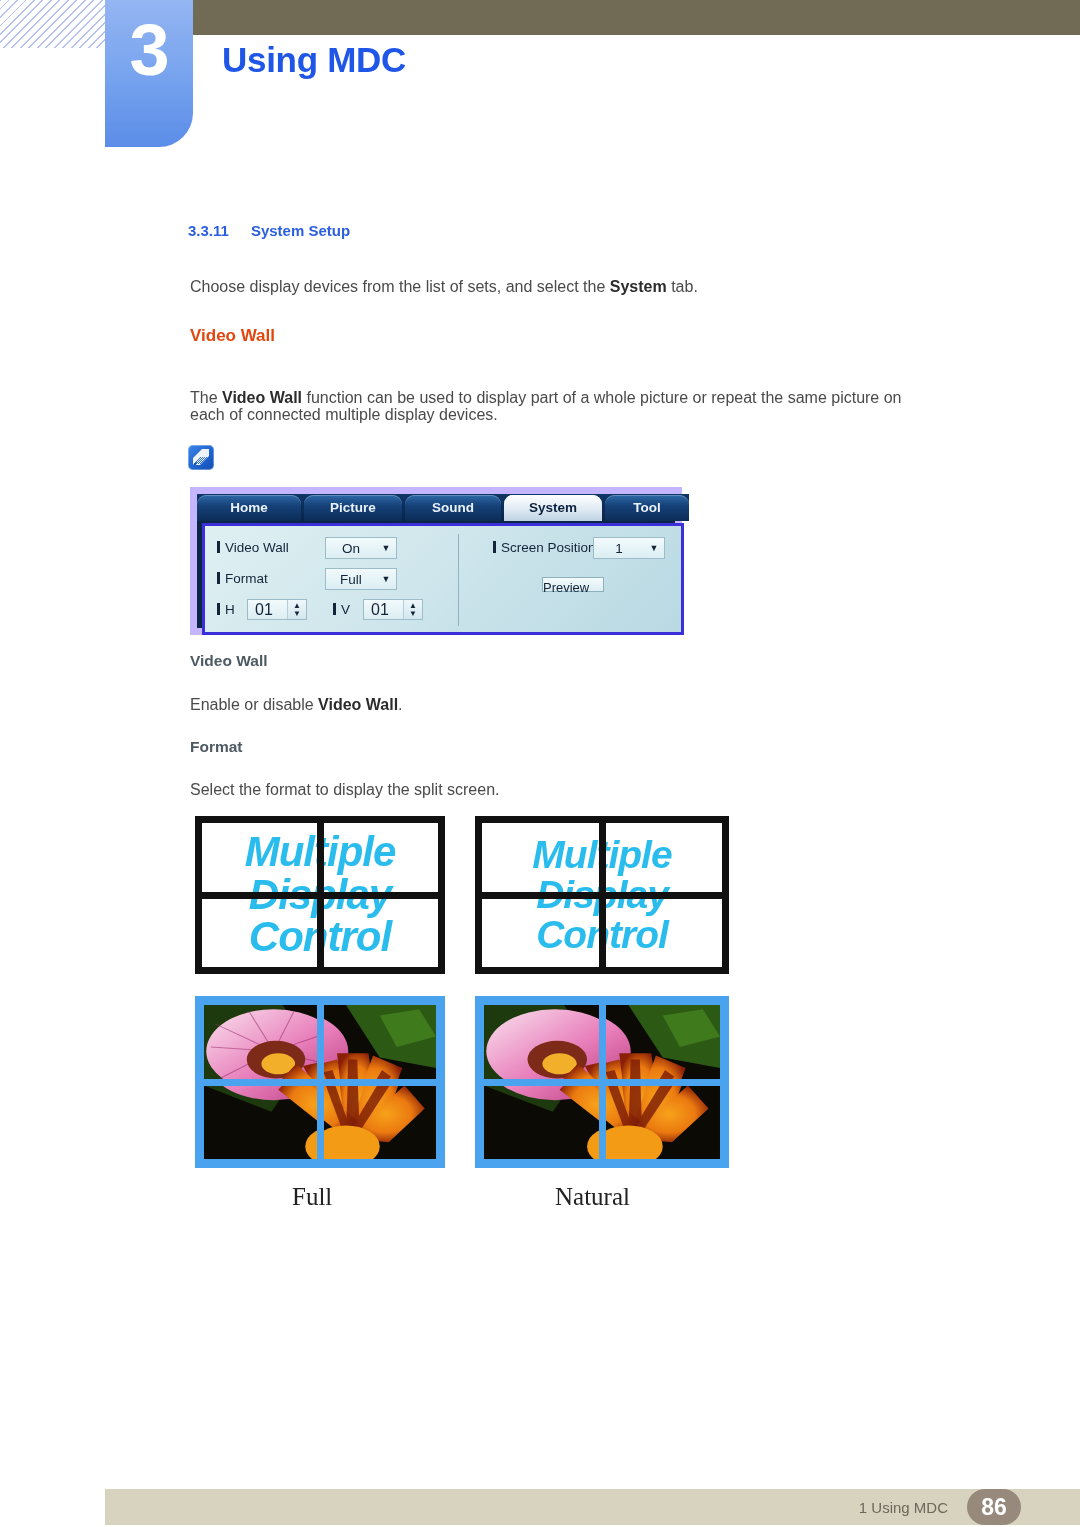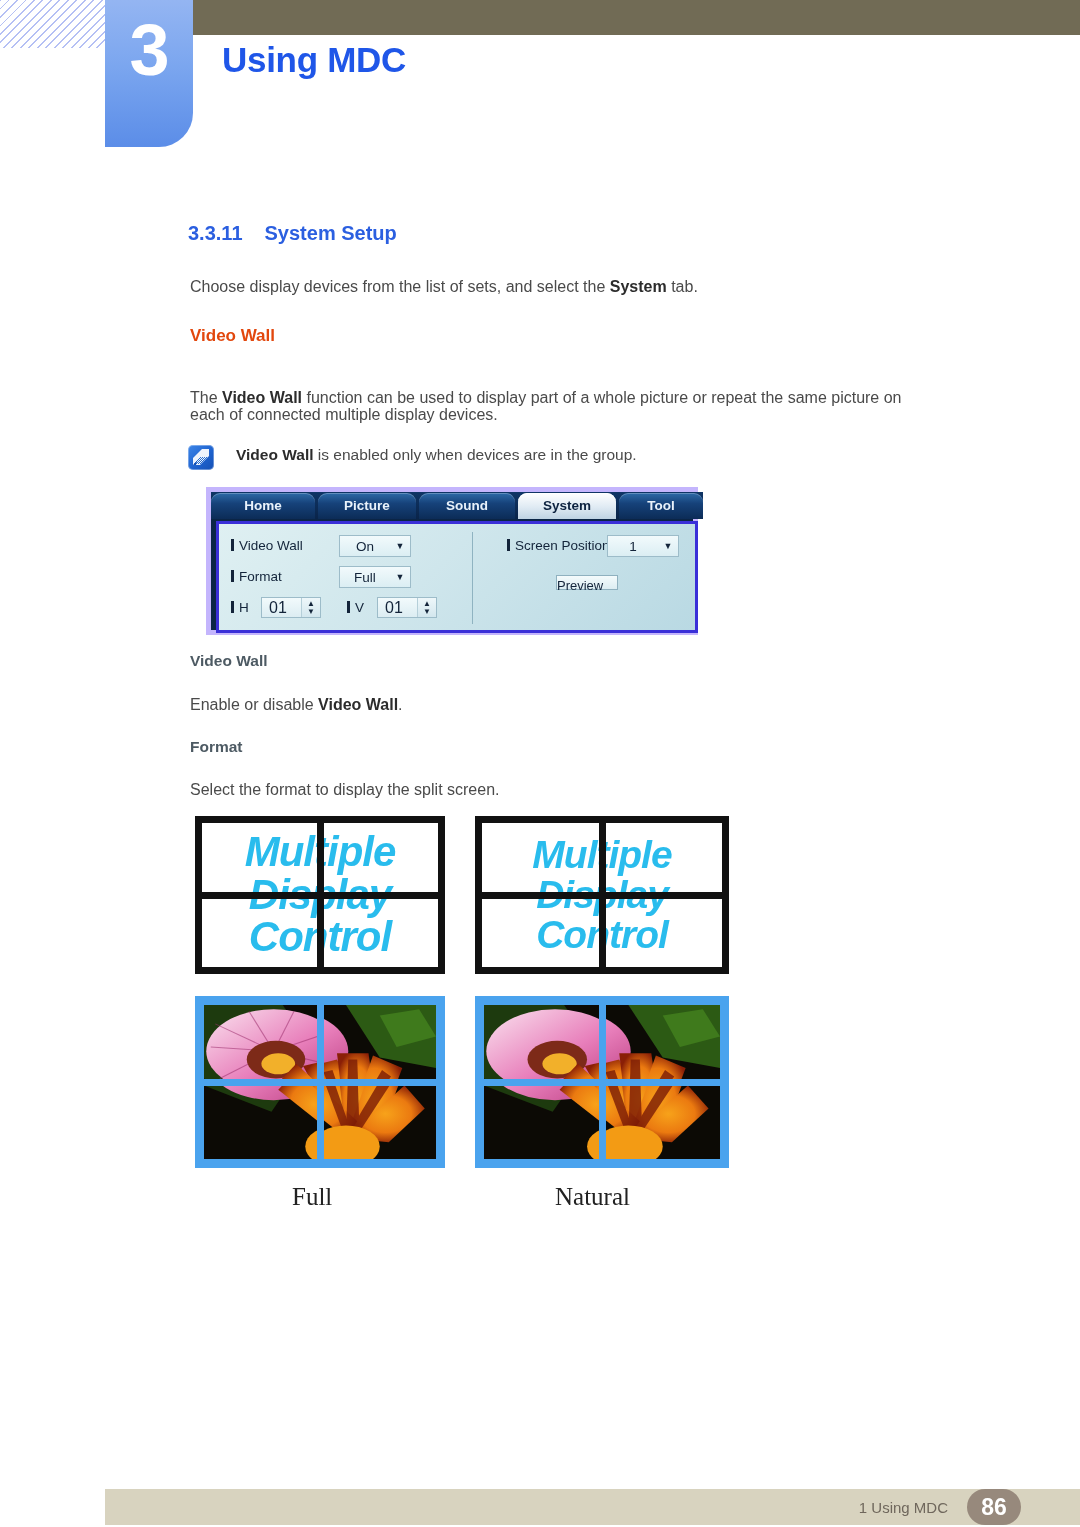--- a/index.html
+++ b/index.html
@@ -40,21 +40,21 @@
   #chapter-title{
     position:absolute; left:222px; top:40px;
     color:#1f56e8; font-size:35px; font-weight:bold; letter-spacing:-0.3px;
   }
 
   
   #content{position:absolute; left:0; top:0; width:1080px;}
 
   .h3{
     position:absolute; color:#2b5fe0;
-    font-size:20px; font-weight:bold;
+    font-size:15px; font-weight:bold;
   }
   .h3 .num{ margin-right:22px; }
 
   .body-text{
     position:absolute; color:#4a4a4a;
     font-size:16px; line-height:30px;
   }
   .body-text b{ color:#2c2c2c; font-weight:bold; }
 
   .h-orange{
@@ -77,23 +77,23 @@
   }
   #note-icon svg{position:absolute;left:3px;top:3px;}
   #note-text{
     position:absolute; left:48px; top:3px;
     color:#4a4a4a; font-size:15.5px;
   }
   #note-text b{color:#2c2c2c;font-weight:bold;}
 
   
   #mdc{
-    position:absolute; left:206px; top:487px; width:492px; height:148px;
+    position:absolute; left:190px; top:487px; width:492px; height:148px;
     background:#0b2546;
-    border:5px solid #c4b5fd;
+    border:7px solid #c4b5fd;
     box-sizing:border-box;
   }
   #mdc-tabs{
     position:absolute; left:0; top:0; width:492px; height:27px;
     display:flex; align-items:flex-end;
     background:linear-gradient(180deg,#0f3566 0%,#0a2449 100%);
   }
   .mdc-tab{
     position:relative; height:26px; line-height:26px;
     text-align:center; font-size:13.5px; font-weight:bold;
@@ -276,23 +276,20 @@
   </div>
   <div class="body-text" style="left:190px; top:400px; width:810px;">each of connected multiple display devices.</div>
 
   <div id="note-row">
     <div id="note-icon">
       <svg width="20" height="19" viewBox="0 0 20 19">
         <path d="M2 17 L2 10 L11 1 L18 1 L18 8 L9 17 Z" fill="#ffffff" opacity="0.92"></path>
         <path d="M3 16 L10 9 M5 16 L12 9 M7 16 L14 9 M9 16 L16 9" stroke="#2a6fd0" stroke-width="1" fill="none"></path>
         <path d="M2 17 L6 13 L5 17 Z" fill="#1550b4"></path>
       </svg>
-    </div>
-    <div id="note-text">
-      <b>Video Wall</b><span> is enabled only when devices are in the group.</span>
     </div>
   </div>
 
   <div id="mdc">
 
     <div id="mdc-tabs">
       <div class="mdc-tab t-home">Home</div>
       <div class="mdc-tab t-picture">Picture</div>
       <div class="mdc-tab t-sound">Sound</div>
       <div class="mdc-tab t-system active">System</div>

